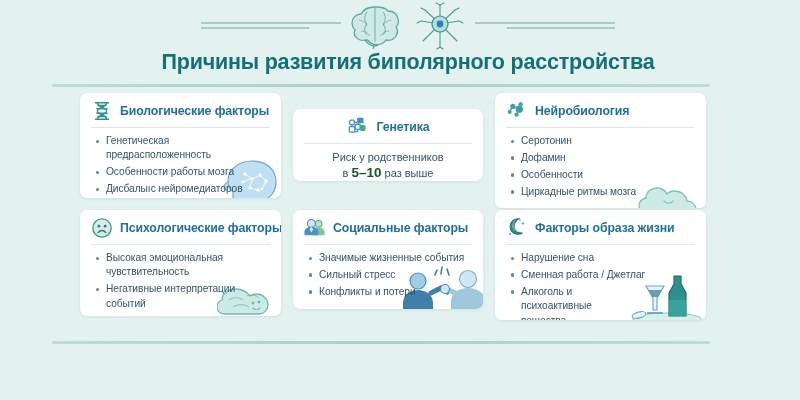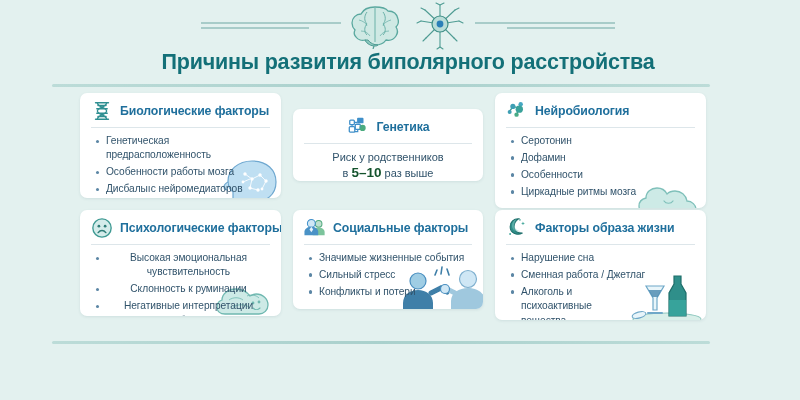--- a/index.html
+++ b/index.html
@@ -88,21 +88,21 @@
     background: #ffffff;
     border-radius: 7px;
     box-shadow: 0 1px 3px rgba(30,80,90,0.10);
     overflow: hidden;
   }
   
   .card.c1 { left: 0px;   top: 0px;   width: 201px; height: 105px; }
   .card.c2 { left: 213px; top: 16px;   width: 190px; height: 72px;  }
   .card.c3 { left: 415px; top: 0px;   width: 211px; height: 115px; }
   
-  .card.c4 { left: 0px;   top: 117px; width: 201px; height: 106px; text-align: center; }
+  .card.c4 { left: 0px;   top: 117px; width: 201px; height: 106px; }
   .card.c5 { left: 213px; top: 117px; width: 190px; height: 99px;  }
   .card.c6 { left: 415px; top: 117px; width: 211px; height: 110px; }
 
   .card-head {
     display: flex;
     align-items: center;
     gap: 7px;
     padding: 7px 10px 4px 11px;
   }
   .card-head .icon {
@@ -311,21 +311,20 @@
         <circle cx="12" cy="12" r="10" fill="#d4ecea" stroke="#3f9a93" stroke-width="1.5"></circle>
         <circle cx="8.6" cy="10" r="1.5" fill="#2f7d78"></circle>
         <circle cx="15.4" cy="10" r="1.5" fill="#2f7d78"></circle>
         <path d="M7.8 17c2.4-3 6-3 8.4 0" fill="none" stroke="#2f7d78" stroke-width="1.6" stroke-linecap="round"></path>
       </svg>
       <span class="card-title">Психологические факторы</span>
     </div>
     <div class="head-rule"></div>
     <ul class="bullets">
       <li>Высокая эмоциональная чувствительность</li>
-      <li>Склонность к руминации</li>
       <li>Негативные интерпретации событий</li>
 
     </ul>
     <svg class="art brain-rest" viewBox="0 0 62 40">
       <path d="M8 34c-5 0-8-3-8-7 0-3 2-6 5-7 0-6 6-11 14-11 6 0 11 3 14 7 2-1 4-2 6-2 7 0 12 5 12 11 0 5-4 9-9 9z" fill="#cdeae6" stroke="#6fb8b0" stroke-width="1.3"></path>
       <path d="M12 20c4-3 10-3 14 0M16 27c5-3 11-3 16 0M30 16c4-2 9-1 12 2" fill="none" stroke="#6fb8b0" stroke-width="1" opacity="0.8"></path>
       <circle cx="36" cy="23" r="1.4" fill="#6fb8b0"></circle>
       <circle cx="42" cy="22" r="1.4" fill="#6fb8b0"></circle>
       <path d="M36 28c2 2 5 2 7 0" fill="none" stroke="#6fb8b0" stroke-width="1.1" stroke-linecap="round"></path>
     </svg>

